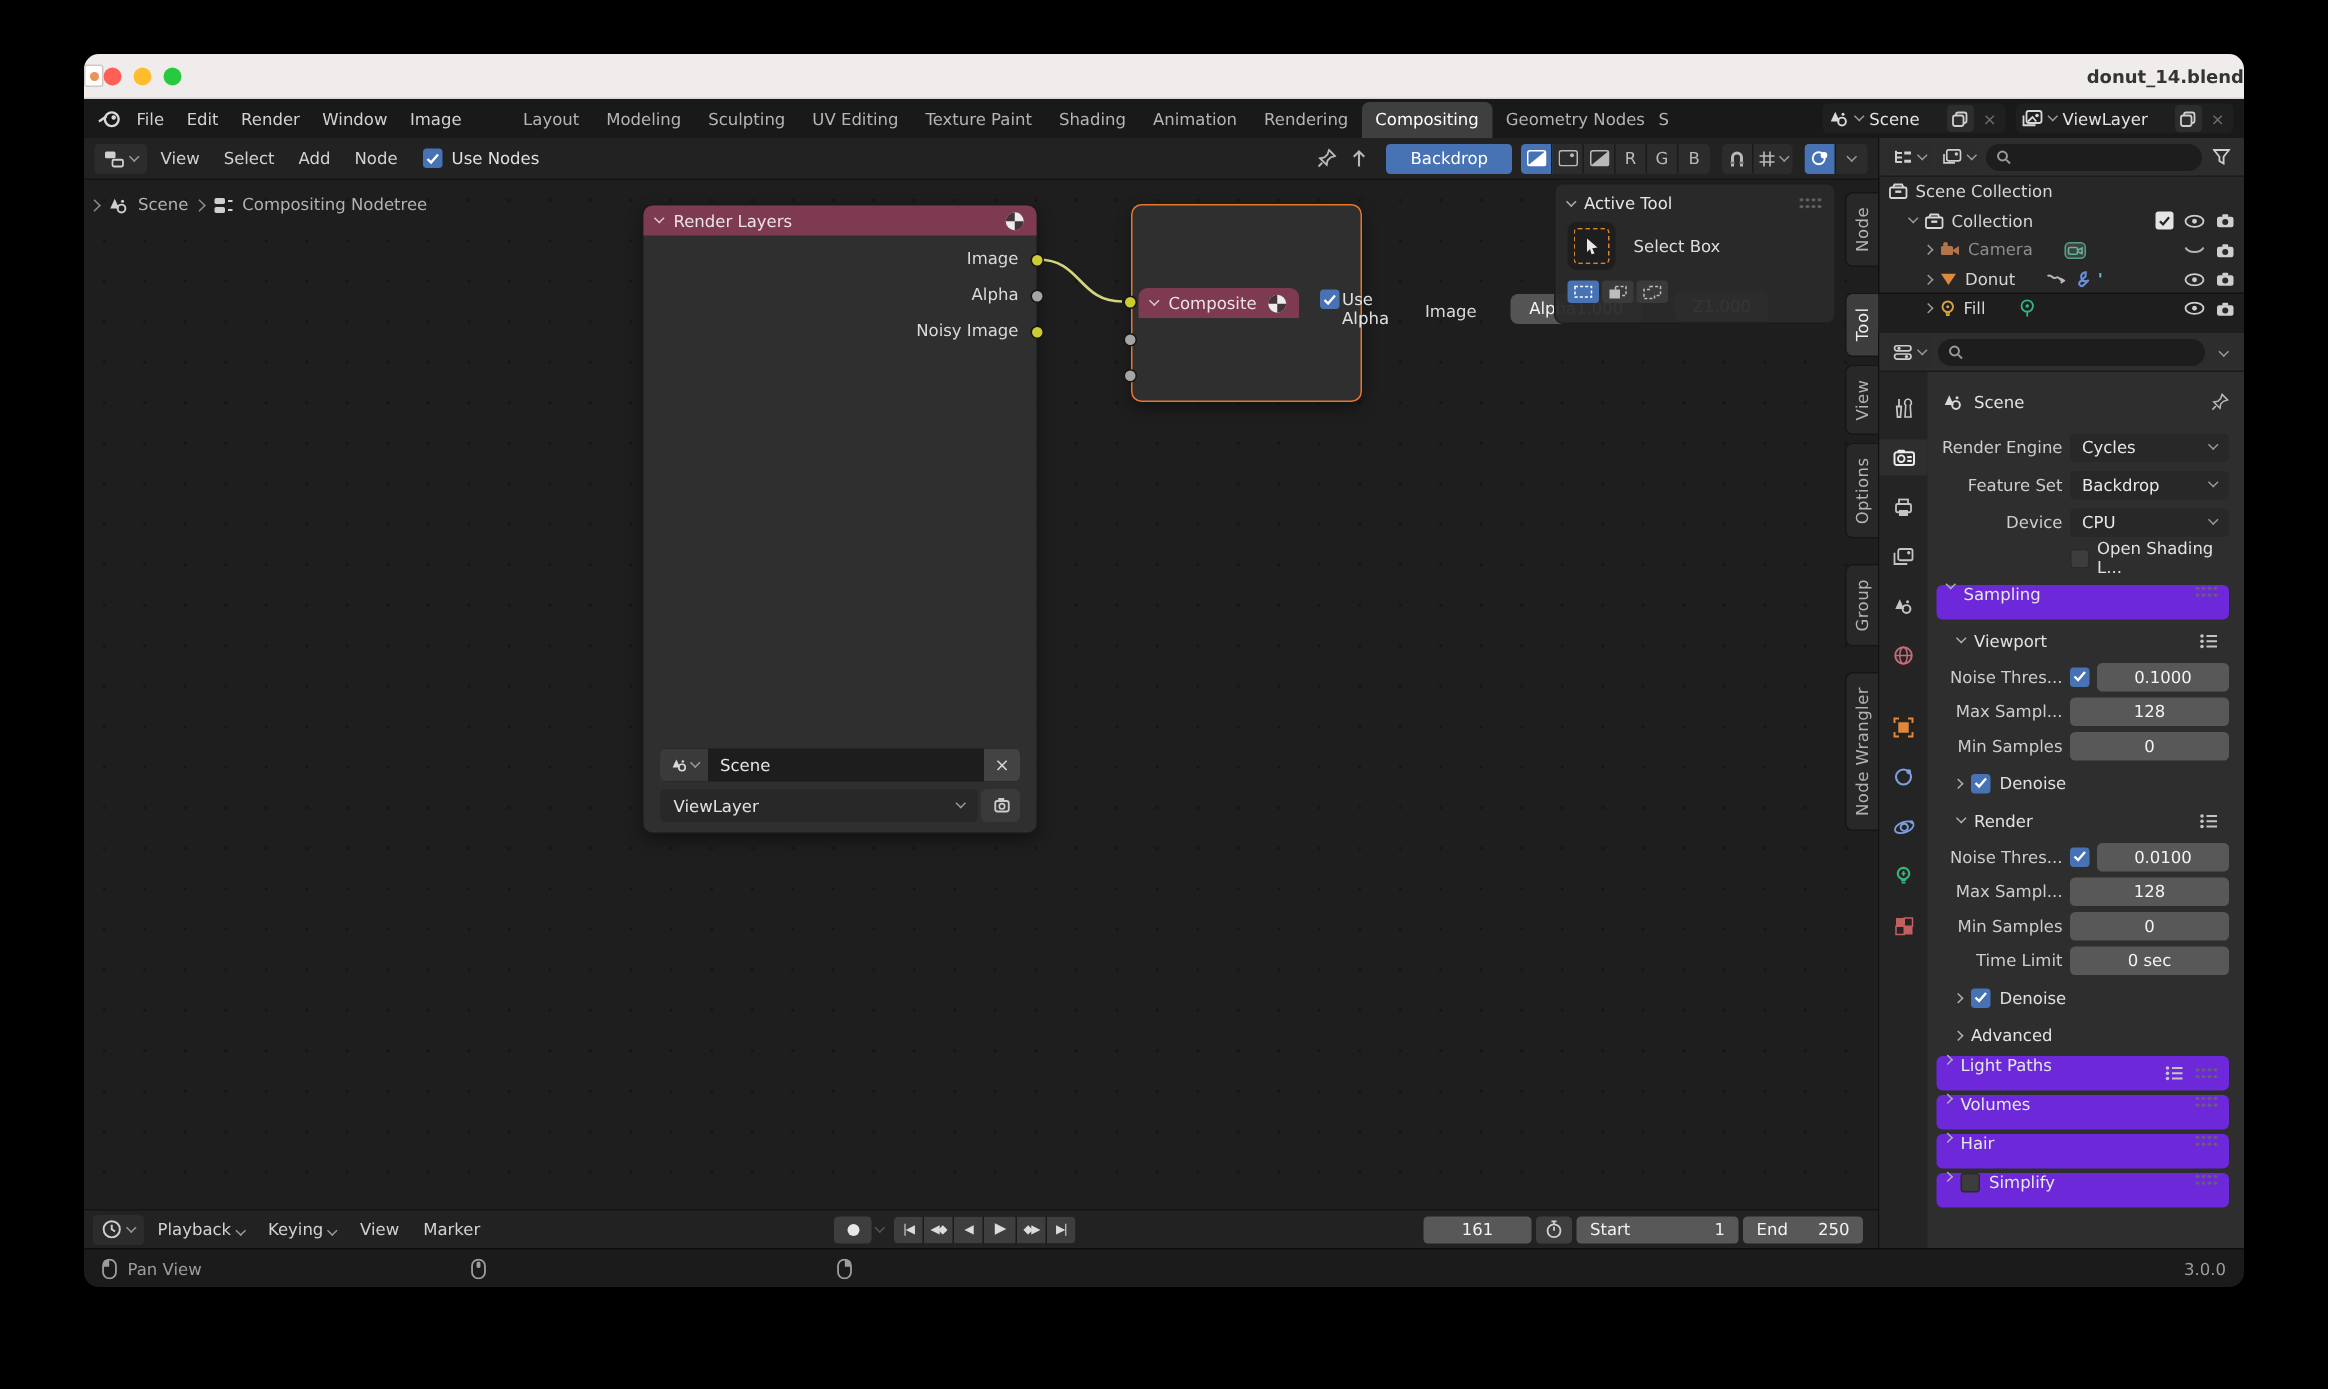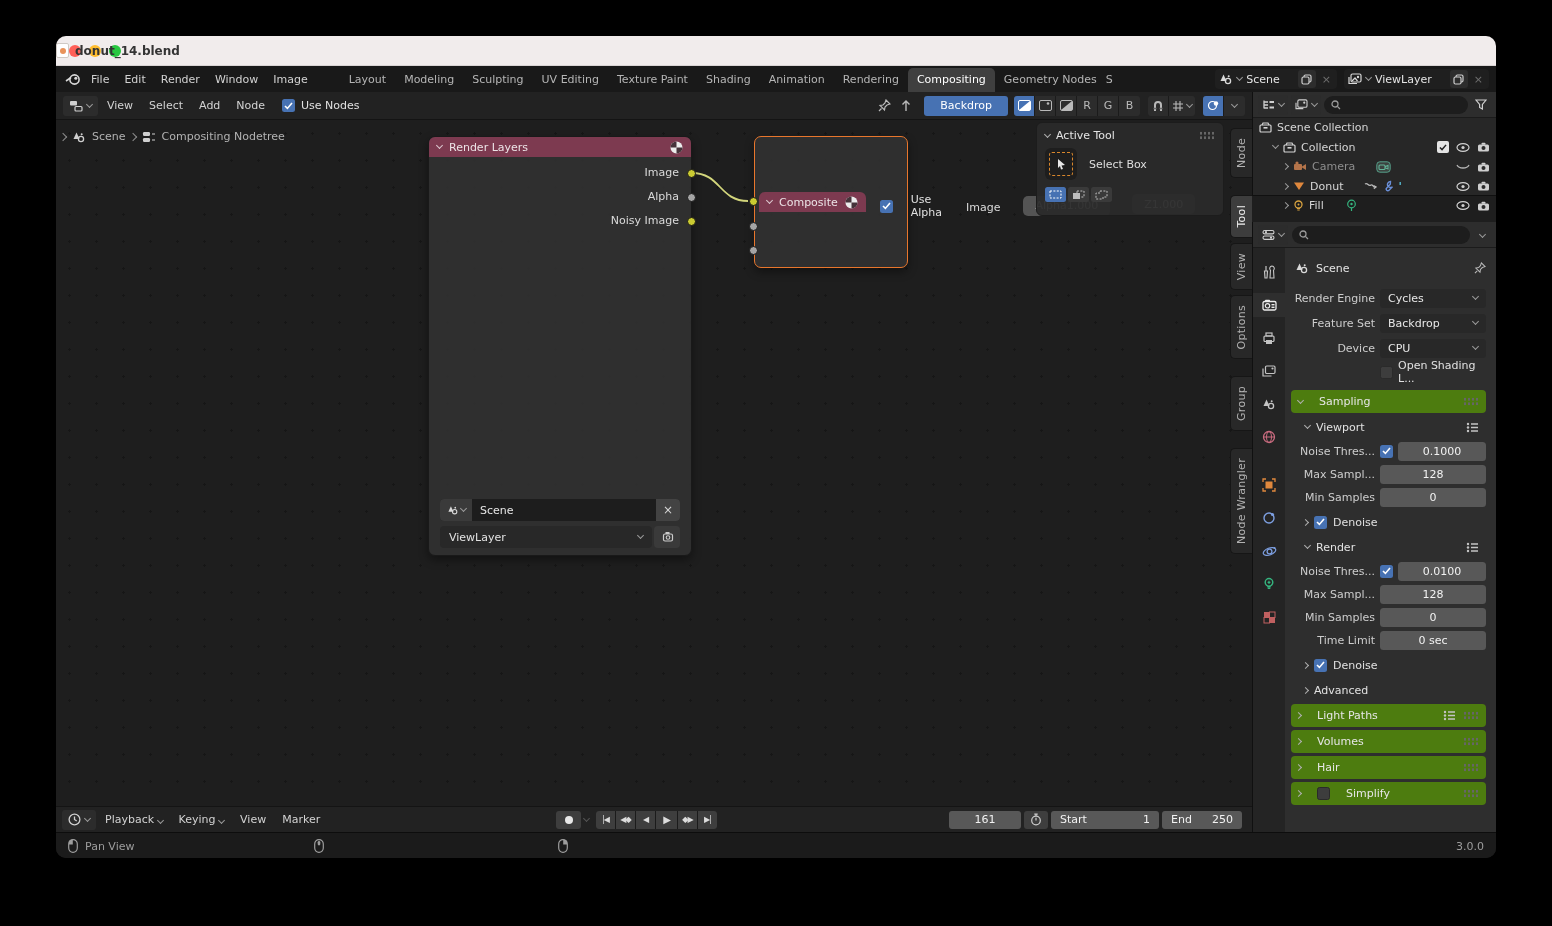--- a/index.html
+++ b/index.html
@@ -3,21 +3,21 @@
 <meta charset="utf-8">
 <style>
   *{margin:0;padding:0;box-sizing:border-box}
   html,body{width:1552px;height:926px;background:#000;font-family:"DejaVu Sans",sans-serif;font-size:11px;color:#c8c8c8;overflow:hidden}
   .window{position:absolute;left:56px;top:36px;width:1440px;height:822px;border-radius:10px;overflow:hidden;background:#1e1e1e;box-shadow:0 25px 60px rgba(0,0,0,.75)}
   
   .titlebar{position:absolute;top:0;left:0;right:0;height:30px;background:#f1ecec;border-bottom:1px solid #d9d4d4;display:flex;align-items:center}
   .lights{display:flex;gap:8px;margin-left:13px}
   .light{width:12px;height:12px;border-radius:50%}
   .l-red{background:#ff5f57}.l-yel{background:#febc2e}.l-grn{background:#28c840}
-  .titlewrap{position:absolute;left:0;right:0;display:flex;justify-content:flex-start;align-items:center;gap:6px;pointer-events:none}
+  .titlewrap{position:absolute;left:0;right:0;display:flex;justify-content:space-between;align-items:center;gap:6px;pointer-events:none}
   .title{color:#343434;font-size:12px;font-weight:bold}
   .docicon{width:13px;height:15px;background:#fff;border:1px solid #cfc9c4;border-radius:2px;position:relative}
   .docicon::after{content:"";position:absolute;left:3px;top:4px;width:6px;height:6px;border-radius:50%;background:#e8935a}
   
   .topbar{position:absolute;top:30px;left:0;right:0;height:26px;background:#191919;display:flex;align-items:center;padding:0 7px;gap:1px}
   .menu-item{padding:4px 7px;color:#d2d2d2;border-radius:3px;white-space:nowrap}
   .ws{display:flex;align-items:flex-end;height:26px;margin-left:24px}
   .ws-tab{padding:5px 9px 6px;color:#b5b5b5;white-space:nowrap}
   .ws-tab.active{background:#3f3f3f;color:#fff;border-radius:5px 5px 0 0}
   .ws-cut{width:9px;overflow:hidden;color:#b5b5b5;padding:5px 0 6px}
@@ -106,21 +106,21 @@
   .pr-hdr{height:26px;background:#2d2d2d;border-bottom:1px solid #1b1b1b;display:flex;align-items:center;gap:4px;padding:0 5px}
   .ptabs{position:absolute;left:0;top:26px;bottom:0;width:32px;background:#242424;display:flex;flex-direction:column;align-items:center;padding-top:12px;gap:9px}
   .ptab{width:32px;height:24px;display:flex;align-items:center;justify-content:center}
   .ptab.active{background:#2e2e2e}
   .psep{height:6px}
   .pbody{position:absolute;left:32px;right:0;top:26px;bottom:0;padding:8px 10px 0 6px;overflow:hidden}
   .prow{display:flex;align-items:center;gap:5px;height:22px;margin-bottom:3px}
   .plabel{width:84px;text-align:right;color:#cdcdcd;flex-shrink:0;white-space:nowrap;overflow:hidden}
   .pdd{flex:1;height:19px;background:#282828;border-radius:3.5px;display:flex;align-items:center;justify-content:space-between;padding:0 8px;color:#e8e8e8}
   .pval{flex:1;height:19px;background:#585858;border-radius:3.5px;display:flex;align-items:center;justify-content:center;color:#f2f2f2}
-  .phead{height:23px;background:#4d7c0f;border-radius:4px;display:flex;align-items:center;gap:16px;padding:0 7px;color:#e6e6e6;margin-bottom:3px}
+  .phead{height:23px;background:#6d28d9;border-radius:4px;display:flex;gap:6px;padding:0 7px;color:#e6e6e6;margin-bottom:3px}
   .psub{height:22px;display:flex;align-items:center;gap:6px;padding:0 7px 0 14px;color:#e2e2e2;margin-bottom:3px}
   .licon{margin-left:auto;display:flex;align-items:center;gap:5px}
   .pcrumb{display:flex;align-items:center;gap:7px;height:24px;margin-bottom:7px;color:#e4e4e4;padding-left:4px}
   .pin{margin-left:auto;color:#bbb}
   
   .status{position:absolute;left:0;top:796px;right:0;height:26px;background:#1b1b1b;border-top:1px solid #0d0d0d;color:#9d9d9d}
   .sb{position:absolute;top:0;height:26px;display:flex;align-items:center;gap:7px}
   .ver{position:absolute;right:12px;top:0;height:26px;display:flex;align-items:center;color:#9d9d9d}
   svg{display:block}
 </style>
@@ -366,21 +366,21 @@
         <span class="cd tiny" style="color:#ddc9d0"></span>
         <span>Composite</span>
         <span class="sp">
             <svg width="13" height="13" viewBox="0 0 13 13">
               <circle cx="6.5" cy="6.5" r="6" fill="#ececec"></circle>
               <path d="M6.5 0.5 A6 6 0 0 0 0.5 6.5 H6.5 Z" fill="#46333a"></path>
               <path d="M6.5 6.5 H12.5 A6 6 0 0 1 6.5 12.5 Z" fill="#46333a"></path>
             </svg>
           </span>
       </div>
-      <div style="display:flex;align-items:center;gap:18px;padding:8px 10px 0">
+      <div style="display:flex;align-items:flex-start;gap:2px;padding:8px 10px 0">
         <span class="chk">
             <svg width="9" height="8" viewBox="0 0 9 8">
               <path d="M1 4 L3.4 6.4 L8 1" stroke="#fff" stroke-width="1.6" fill="none"></path>
             </svg>
           </span>
         <span class="lbl">Use Alpha</span>
       </div>
       <div style="padding:10px 10px 0;color:#dadada">Image</div>
       <div class="nfield" style="margin:7px 9px 0">
         <span>Alpha</span>

